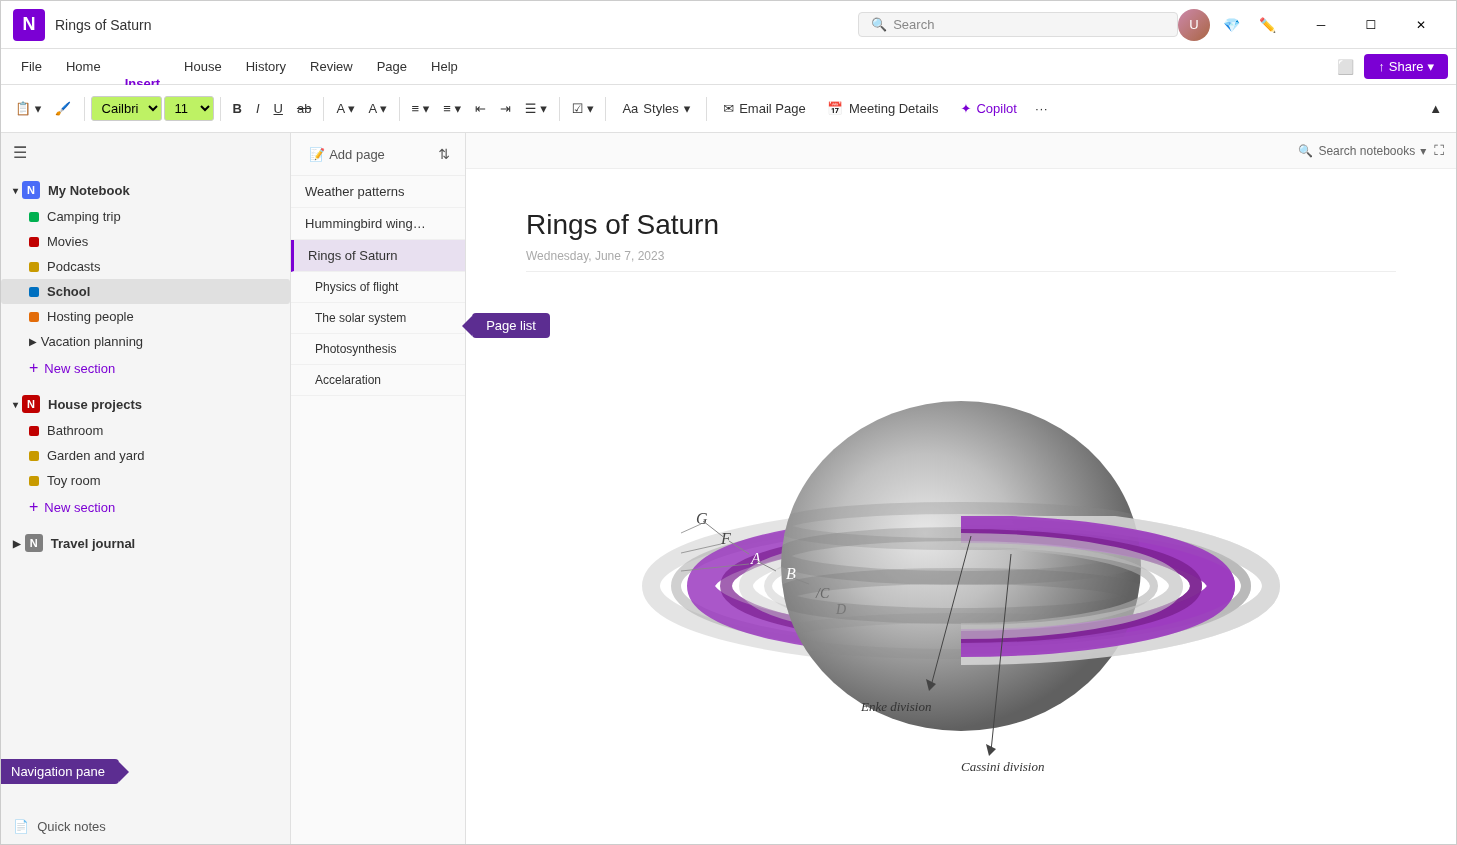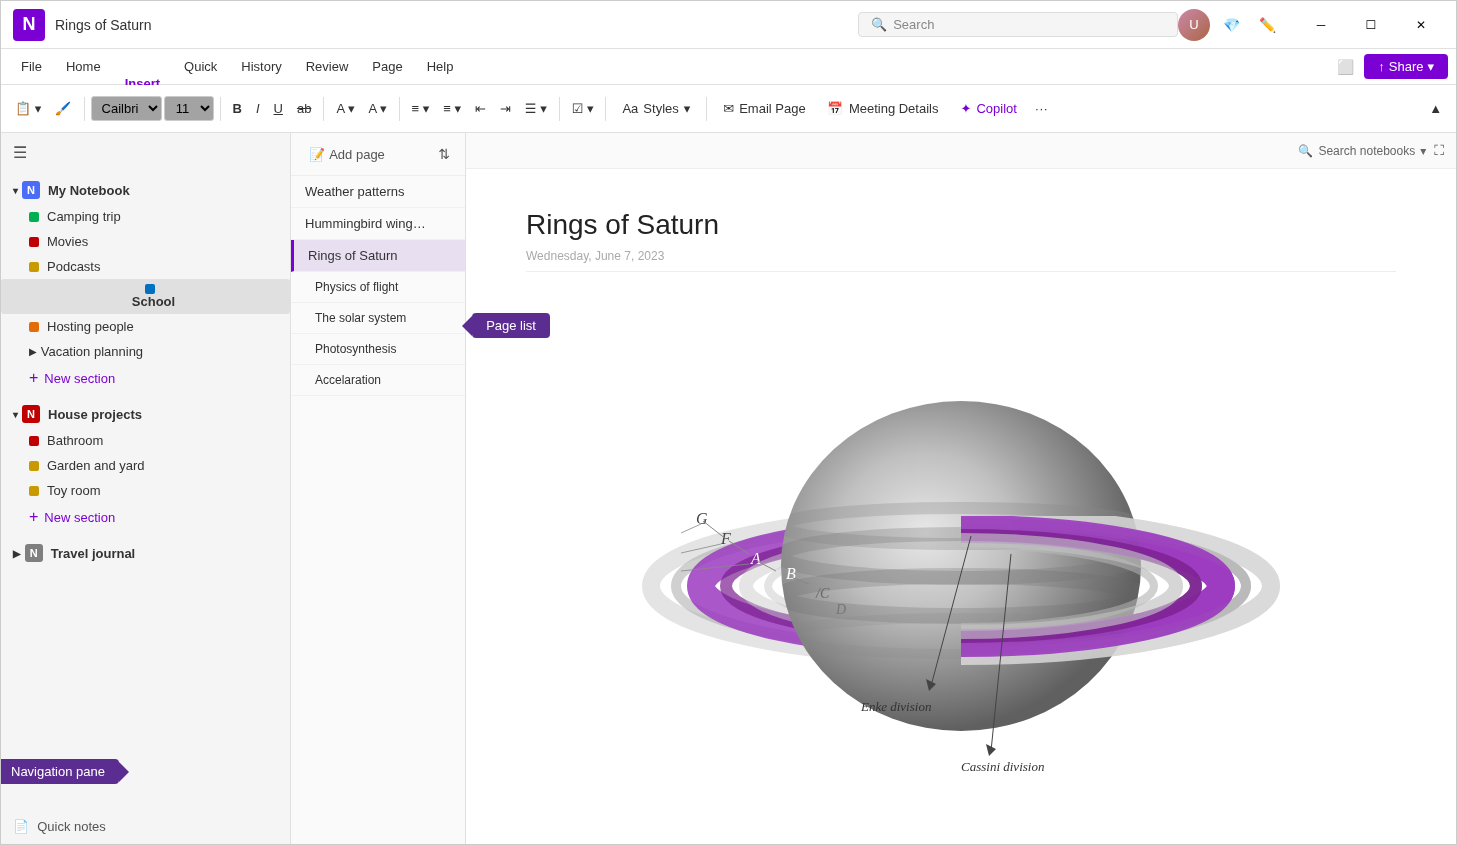--- a/index.html
+++ b/index.html
@@ -100,21 +100,21 @@
       gap: 2px;
     }
     .tb-btn {
       padding: 4px 6px; cursor: pointer; border-radius: 3px;
       font-size: 13px; color: #333; display: flex; align-items: center;
       gap: 2px; white-space: nowrap;
     }
     .tb-separator { width: 1px; height: 24px; background: #ddd; margin: 0 4px; }
     .tb-font-select {
       padding: 3px 6px; border: 1px solid #ccc; border-radius: 3px;
-      font-size: 13px; background: #a3a3a3; cursor: pointer; text-align: center;
+      font-size: 13px; background: #bef264; cursor: pointer;
     }
     .tb-bold { font-weight: bold; }
     .tb-italic { font-style: italic; }
     .tb-underline { text-decoration: underline; }
     .tb-right-btn {
       padding: 4px 10px; cursor: pointer; border-radius: 3px; font-size: 13px;
       color: #333; display: flex; align-items: center; gap: 5px;
     }
     .copilot-btn { color: #7B00D4; }
 
@@ -147,21 +147,21 @@
     .notebook-header .arrow { margin-right: 4px; font-size: 10px; }
     .notebook-icon {
       width: 18px; height: 18px; border-radius: 3px;
       display: inline-flex; align-items: center; justify-content: center;
       font-size: 11px; font-weight: bold; margin-right: 8px;
     }
     .section-item {
       display: flex; align-items: center; padding: 5px 12px 5px 28px;
       cursor: pointer; font-size: 13px; color: #333; border-radius: 3px;
     }
-    .section-item.active { background: #e0e0e0; font-weight: 600; flex-direction: column; }
+    .section-item.active { background: #e0e0e0; font-weight: 600; }
     .section-dot {
       width: 10px; height: 10px; border-radius: 2px; margin-right: 8px;
       flex-shrink: 0;
     }
     .section-arrow { margin-right: 4px; font-size: 10px; }
     .new-section {
       display: flex; align-items: center; padding: 5px 12px 5px 28px;
       cursor: pointer; font-size: 13px; color: #7B00D4;
     }
     .nav-bottom {
@@ -297,21 +297,21 @@
         <div class="win-btn">☐</div>
         <div class="win-btn close">✕</div>
       </div>
     </div>
   </div>
 
   <div class="menu-bar">
     <div class="menu-item">File</div>
     <div class="menu-item">Home</div>
     <div class="menu-item active">Insert</div>
-    <div class="menu-item">Quick</div>
+    <div class="menu-item">House</div>
     <div class="menu-item">History</div>
     <div class="menu-item">Review</div>
     <div class="menu-item">Page</div>
     <div class="menu-item">Help</div>
     <div class="menu-bar-right">
       <div style="display:flex;align-items:center;gap:4px;">
         <div class="title-bar-icon">⬜</div>
         <button class="share-btn">
           <span>↑</span>
           <span>Share</span>

